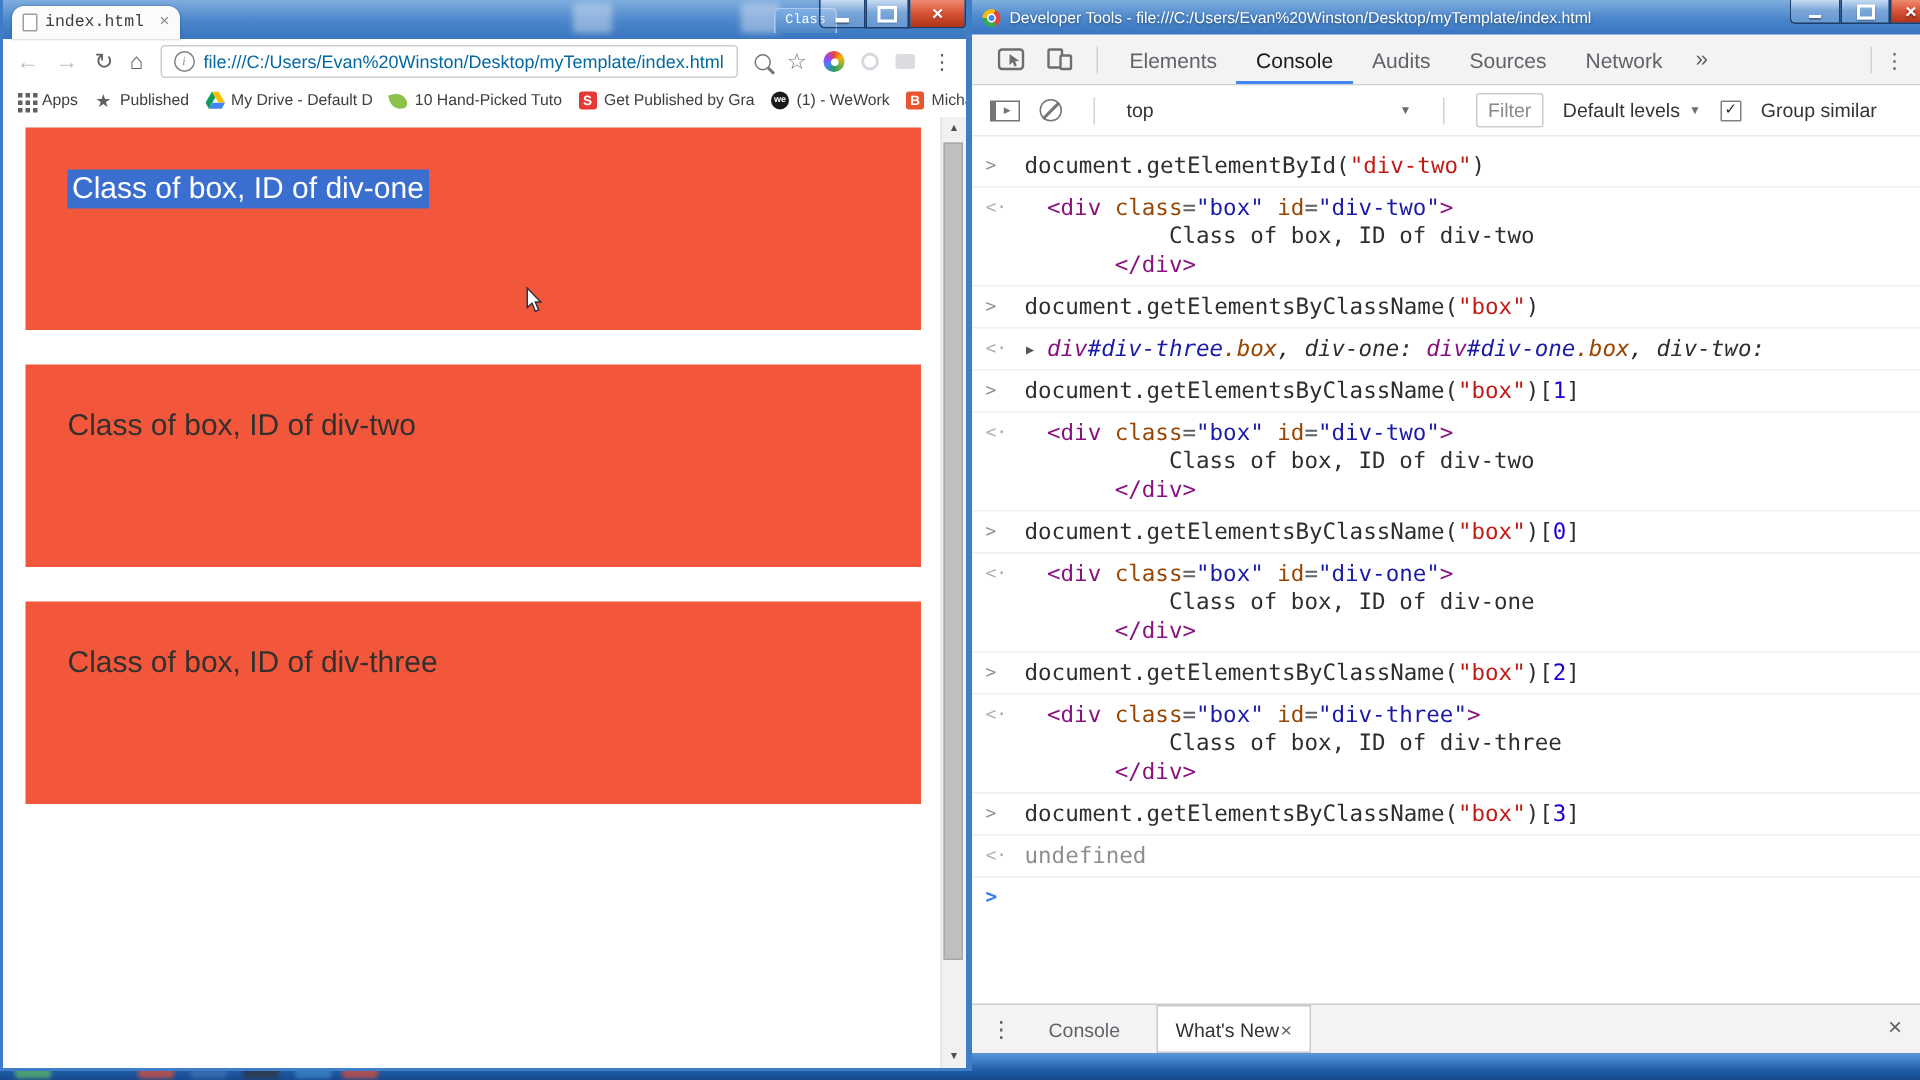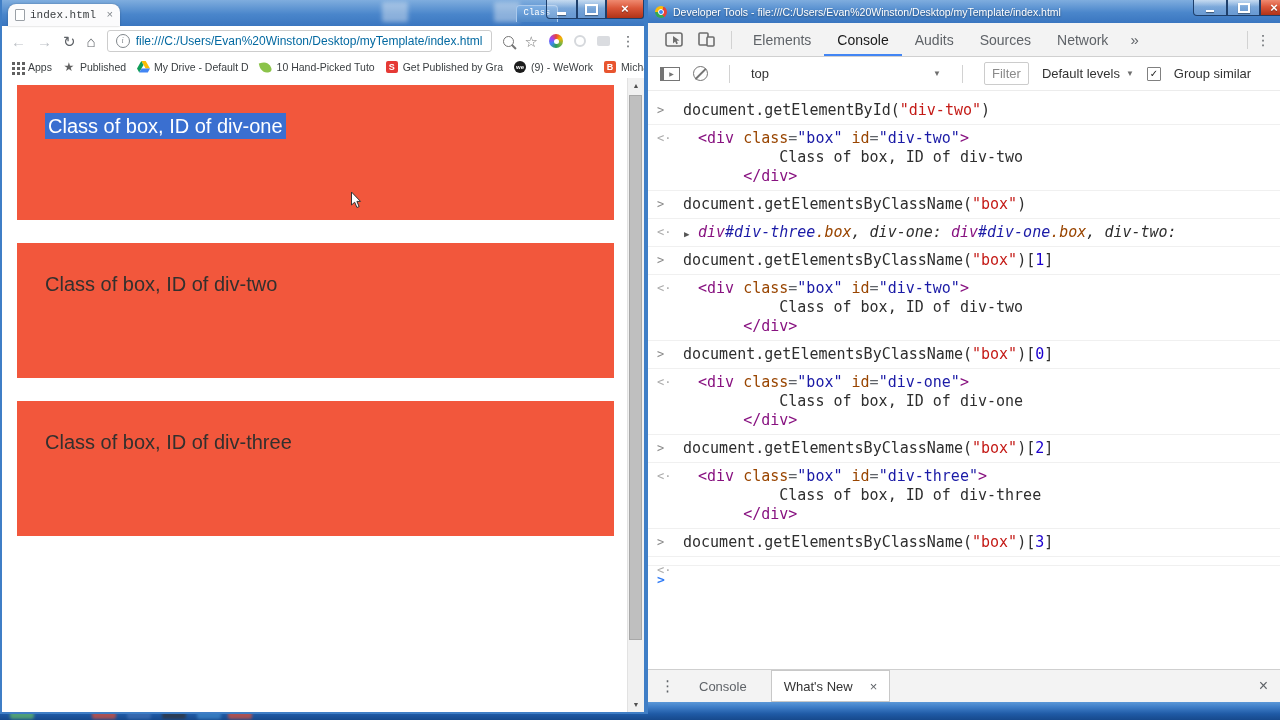--- a/index.html
+++ b/index.html
@@ -129,21 +129,21 @@
   .line{white-space:pre;position:relative;}
   .c-plain{color:#2e2e2e;} .c-str{color:var(--string-red);} .c-num{color:var(--number-blue);}
   .c-tag{color:var(--tag-purple);} .c-attr{color:var(--attr-orange);} .c-val{color:var(--value-blue);}
   .c-eq{color:#5f6368;} .c-gray{color:#8e8e8e;}
   .tri{position:absolute;left:-14px;top:2px;font-size:9px;color:#555;font-style:normal;}
 
   .d-drawer{position:absolute;left:0;right:0;bottom:0;height:33px;background:#f3f3f3;border-top:1px solid #cfcfcf;
     display:flex;align-items:center;padding:0 12px;gap:16px;box-sizing:border-box;}
   .drawer-dots{font-size:15px;color:#5f6368;}
   .drawer-tab{font-size:13px;color:#5f6368;padding:0 8px;}
-  .drawer-tab.active{height:100%;display:flex;align-items:center;gap:17px;background:#fff;color:#333;
+  .drawer-tab.active{height:100%;display:flex;align-items:center;gap:1px;background:#fff;color:#333;
     border:1px solid #c8c8c8;box-sizing:border-box;padding:0 12px;}
   .tab-x{color:#5f6368;font-size:13px;}
   .drawer-close{margin-left:auto;color:#5f6368;font-size:16px;}
 </style>
 </head>
 <body>
 
 <div class="screen">
 
   <div class="taskbar">
@@ -227,21 +227,21 @@
       <span class="bm">
         <span class="bm-ico">
             <span class="badge ico-s">S</span>
           </span>
         <span class="bm-label">Get Published by Gra</span>
         </span>
       <span class="bm">
         <span class="bm-ico">
             <span class="badge ico-we">we</span>
           </span>
-        <span class="bm-label">(9) - WeWork</span>
+        <span class="bm-label">(1) - WeWork</span>
         </span>
       <span class="bm">
         <span class="bm-ico">
             <span class="badge ico-b">B</span>
           </span>
         <span class="bm-label">Michael Hussinger's S</span>
         </span>
 
     </div>
 
@@ -395,20 +395,23 @@
           </div>
         </div>
         <div class="entry command">
           <span class="marker">&gt;</span>
           <div class="entry-body">
             <div class="line"><span class="c-plain">document.getElementsByClassName(</span><span class="c-str">"box"</span><span class="c-plain">)[</span><span class="c-num">3</span><span class="c-plain">]</span></div>
           </div>
         </div>
         <div class="entry undef">
           <span class="marker">&lt;·</span>
+          <div class="entry-body">
+            <div class="line c-gray">undefined</div>
+          </div>
         </div>
         <div class="entry prompt">
           <span class="marker">&gt;</span>
           <div class="entry-body"></div>
         </div>
       </div>
 
     <div class="d-drawer">
       <span class="drawer-dots">⋮</span>
       <span class="drawer-tab">Console</span>

